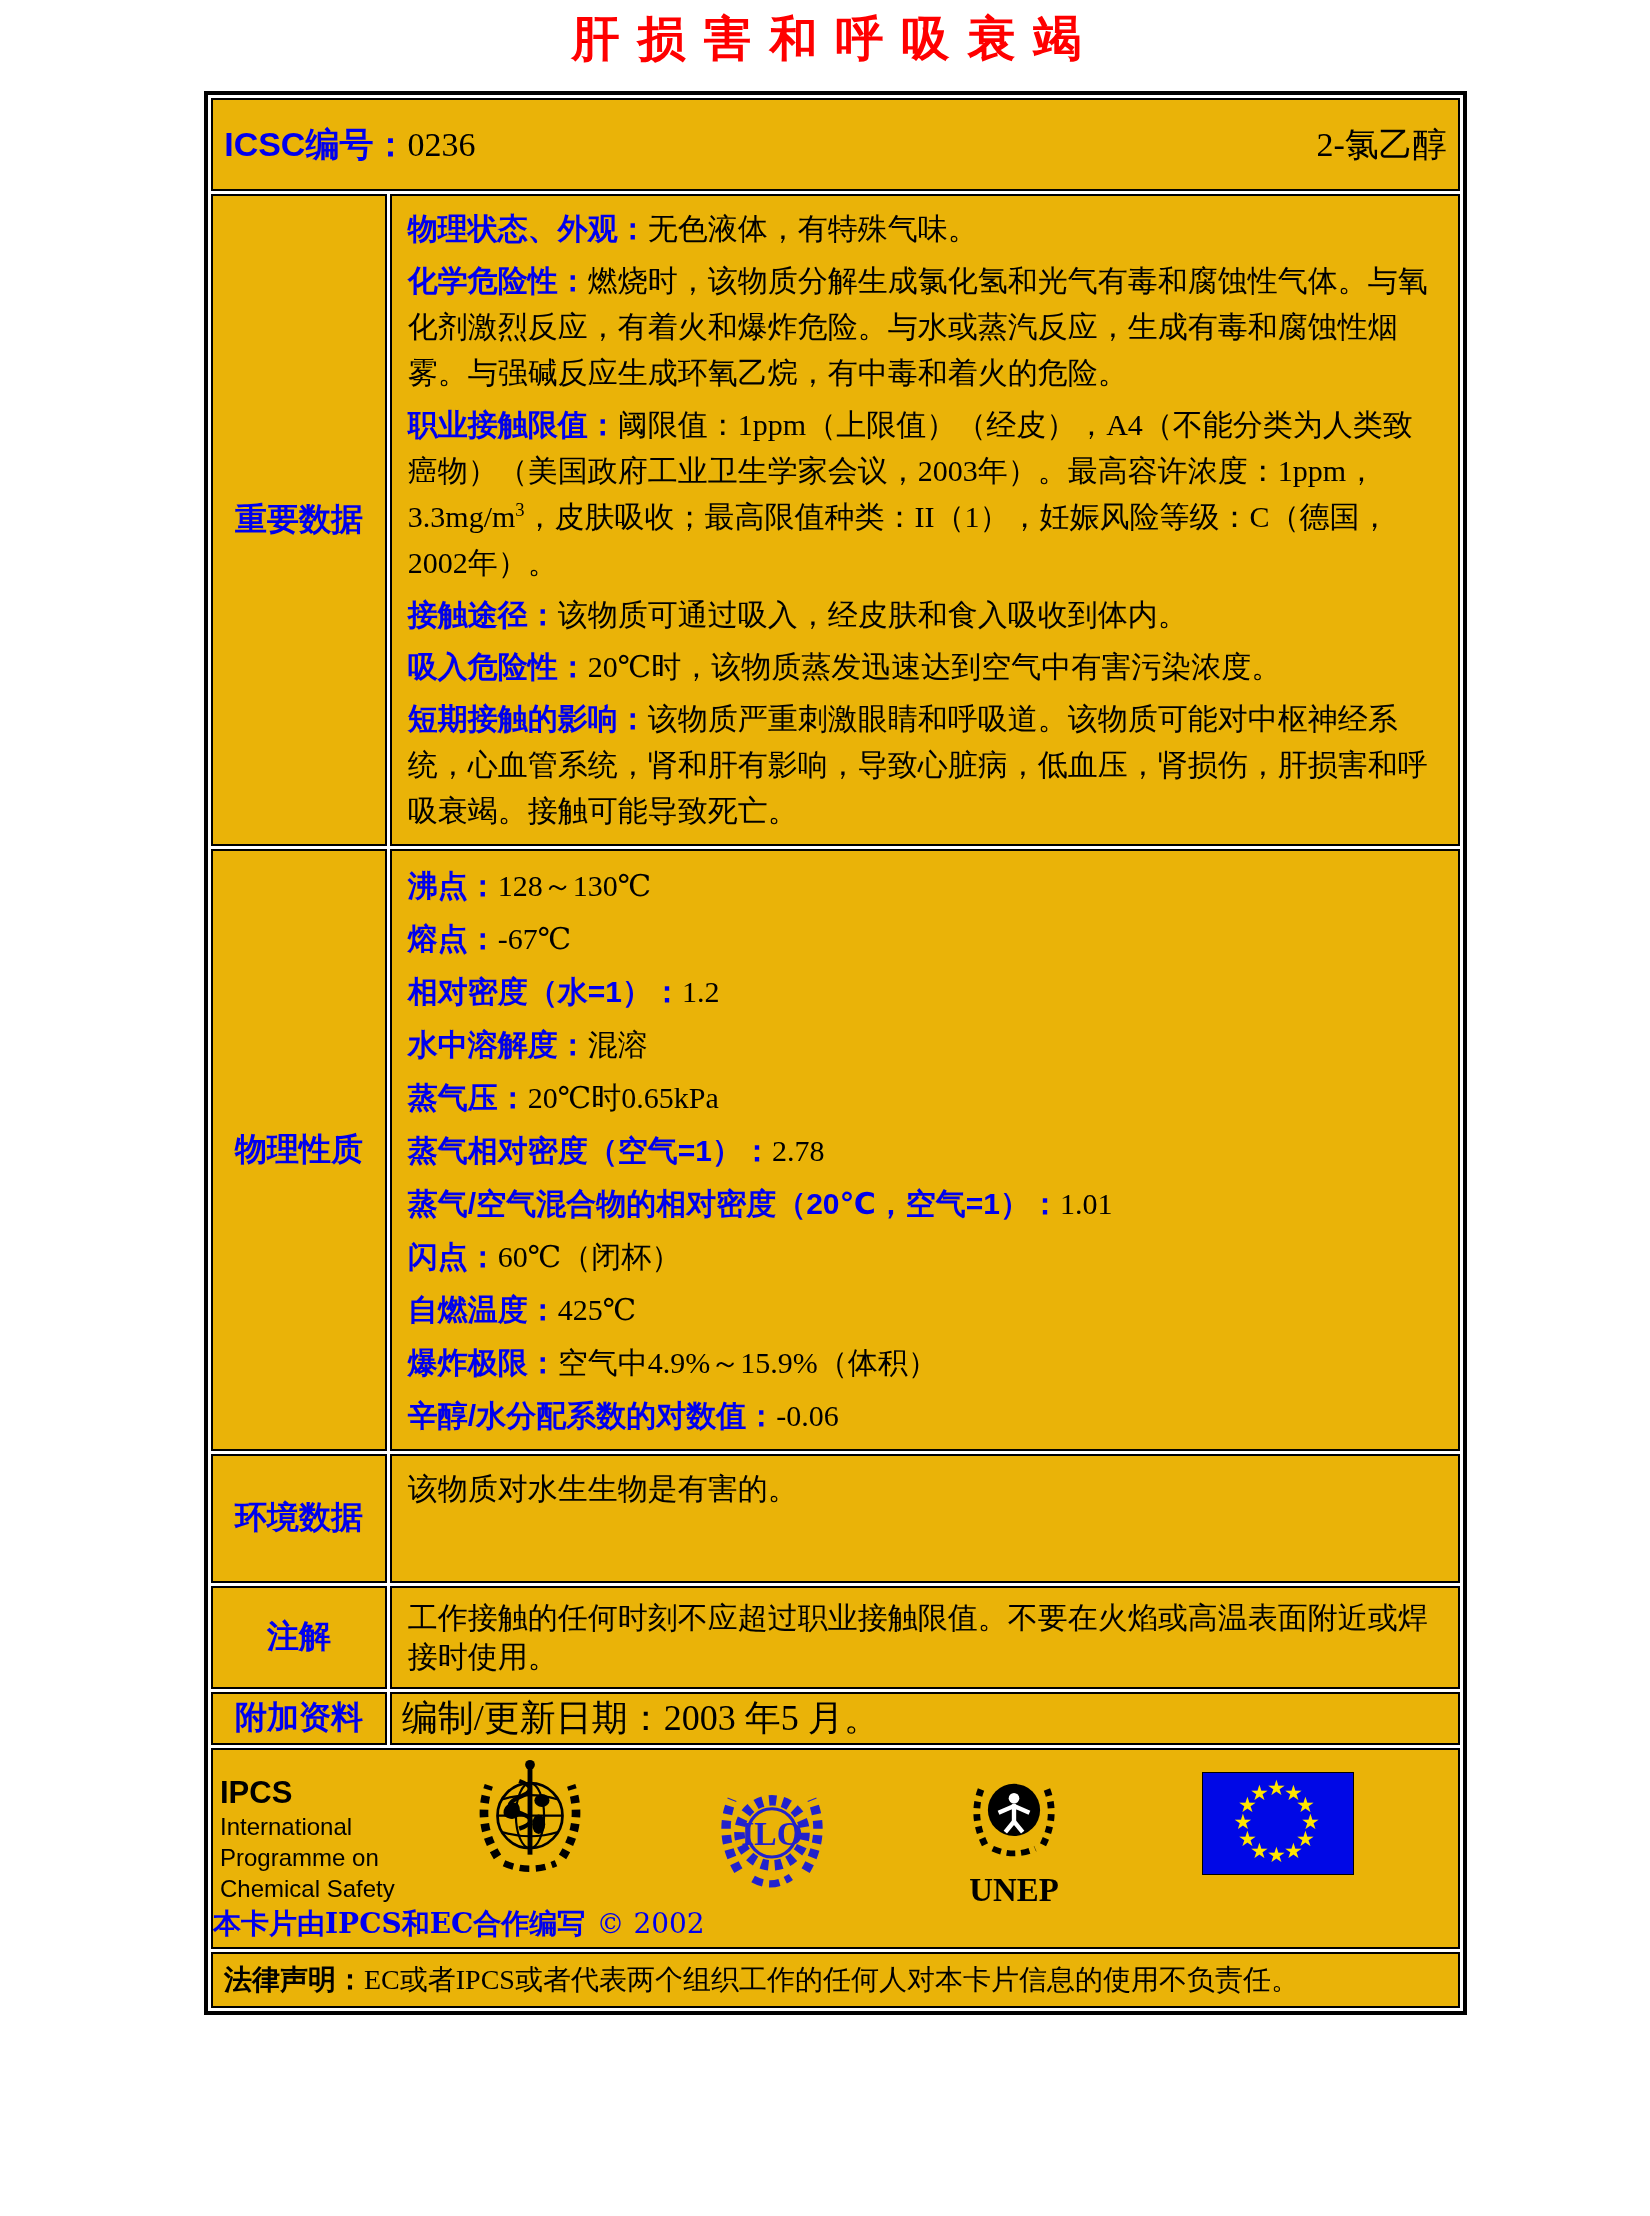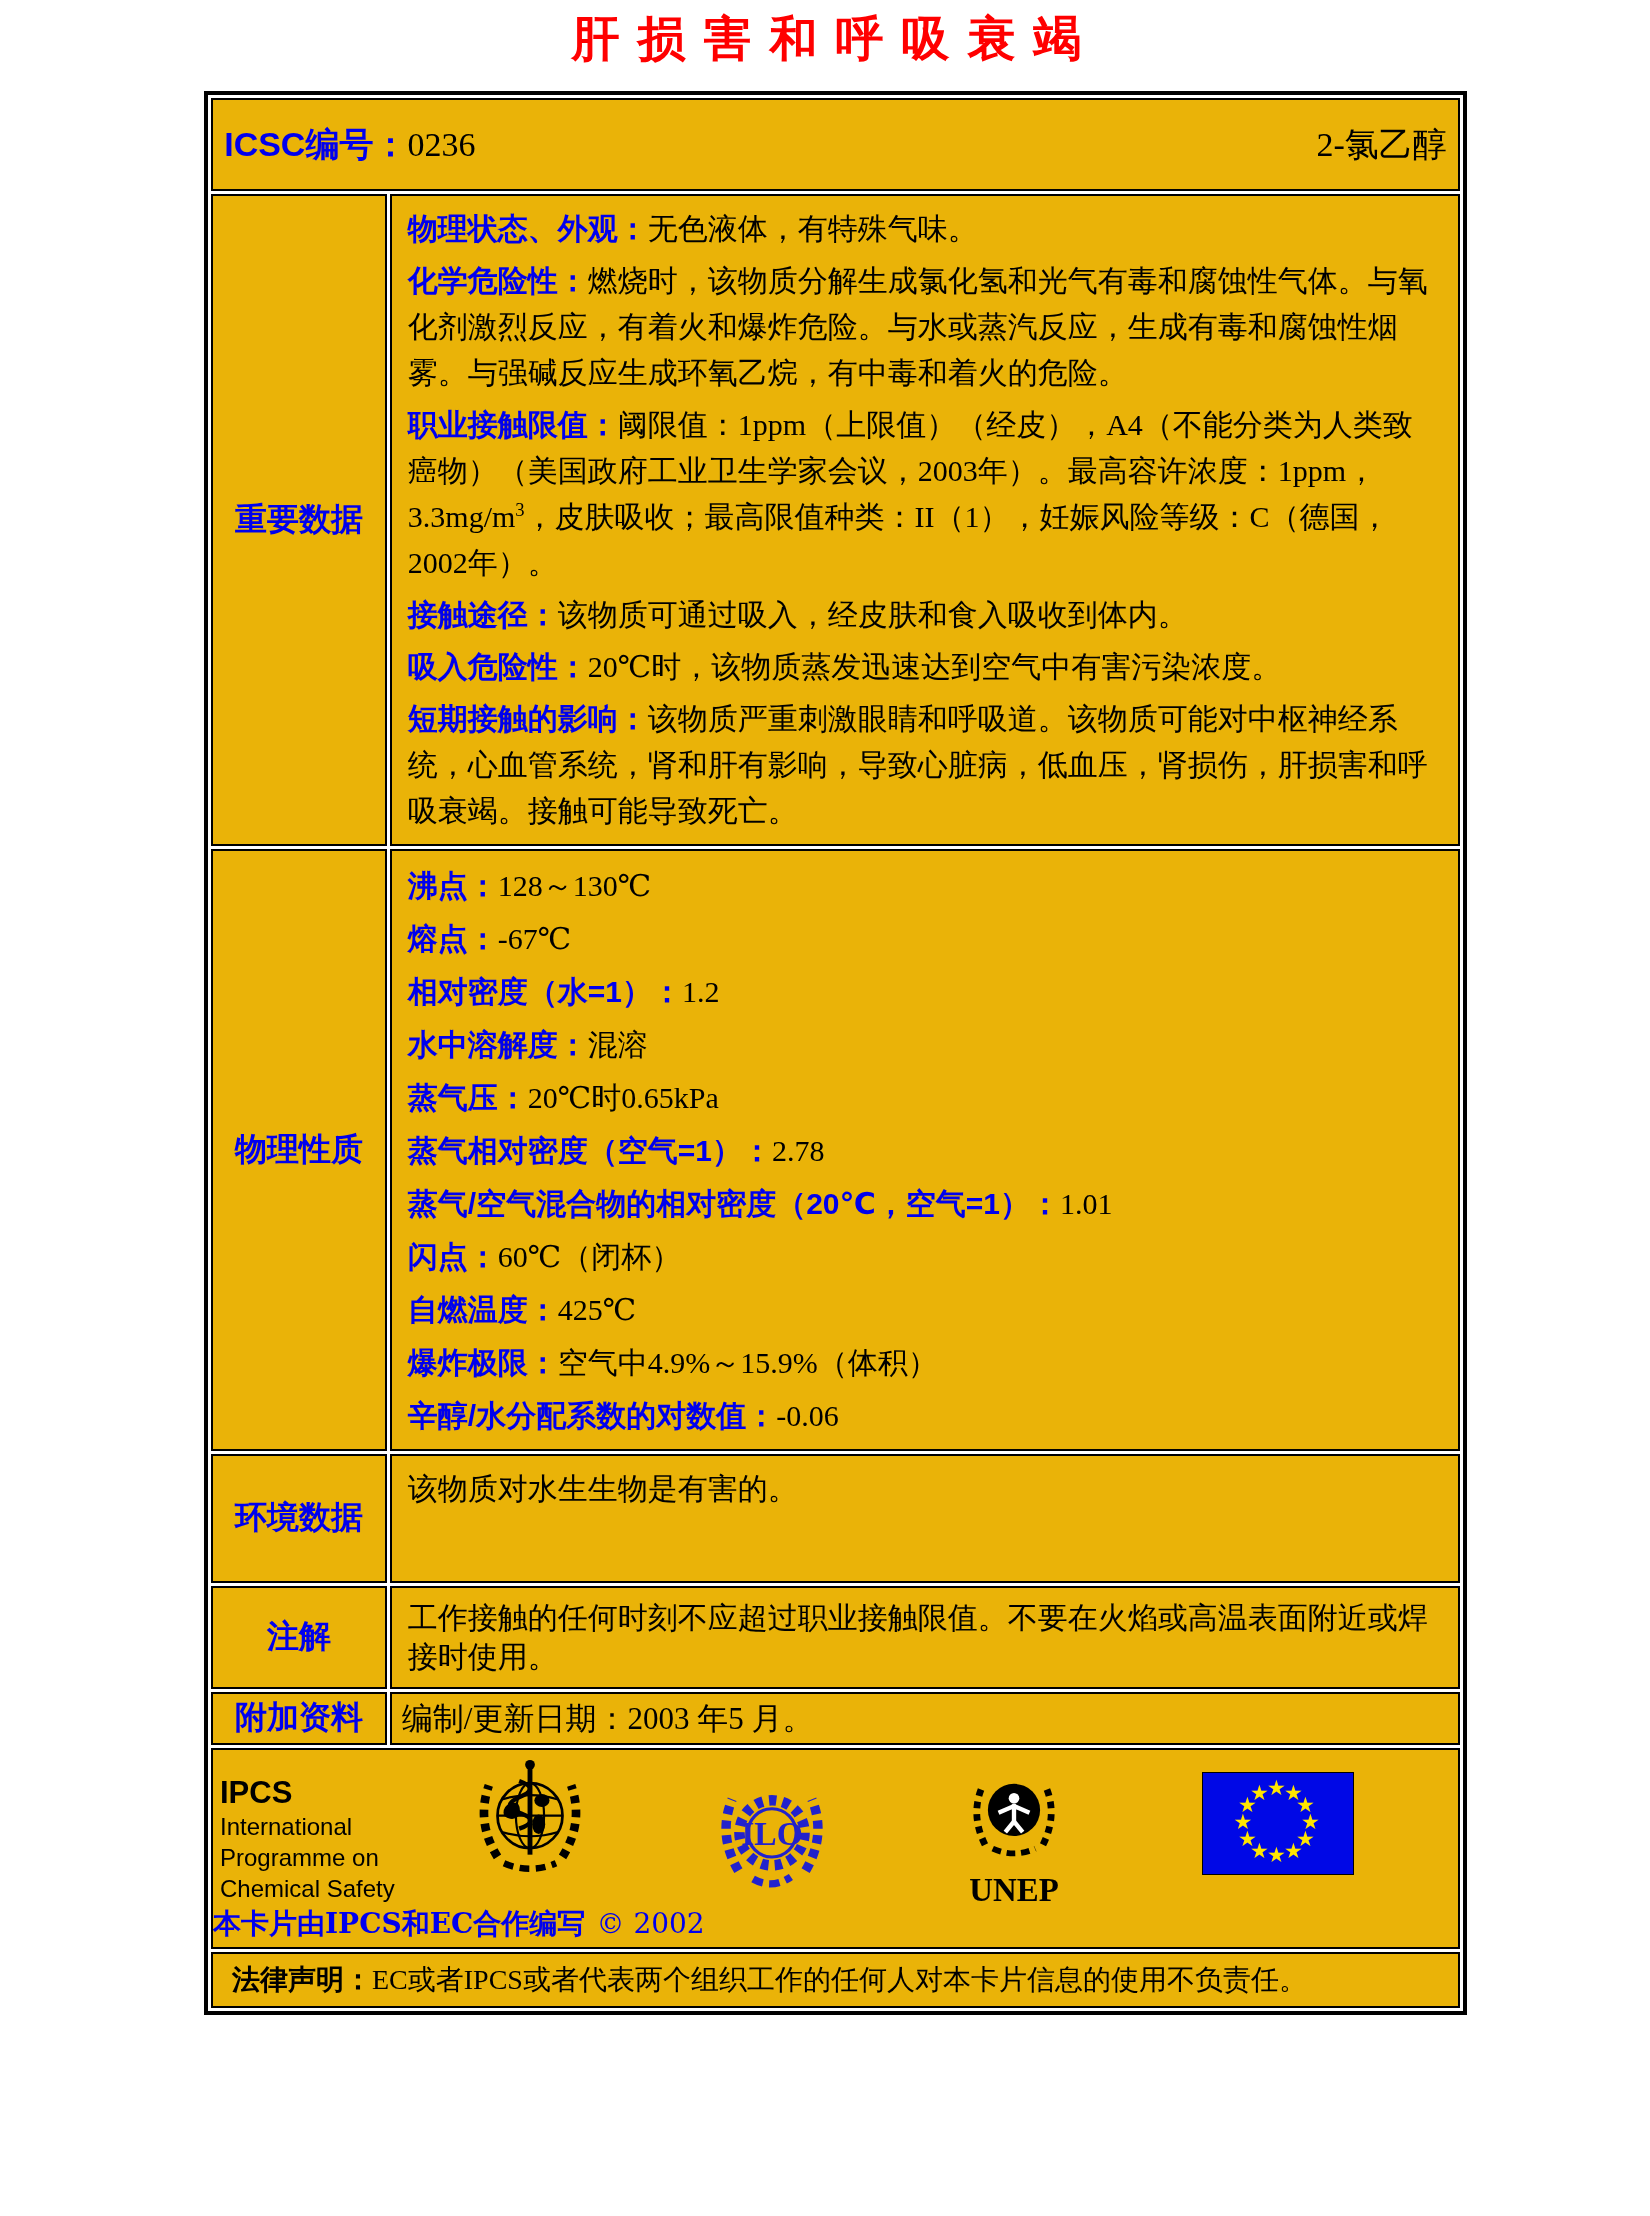--- a/index.html
+++ b/index.html
@@ -37,41 +37,41 @@
   td.content-cell{padding:4.2px 9.8px;font-size:30px;line-height:46px;}
   .para{margin:6px;}
   .inline-label{
     color:#0000ee;font-weight:bold;
     font-family:"Liberation Sans","DejaVu Sans",sans-serif;
   }
   .phys .para{line-height:47px;}
   sup.sup3{font-size:0.62em;vertical-align:super;line-height:0;}
   td.env-cell{height:117px;}
   td.notes-cell{height:77px;line-height:39px;}
-  td.addl-cell{height:41px;font-size:31px;line-height:39px;vertical-align:middle;}
+  td.addl-cell{height:41px;font-size:36px;line-height:39px;vertical-align:middle;}
   td.logos-cell{height:197px;position:relative;padding:0;margin-left:24px;}
   .ipcs-block{position:absolute;left:7px;top:24px;width:190px;}
   .ipcs-name{font-size:31px;font-weight:bold;line-height:37px;}
   .ipcs-line{font-size:24px;line-height:31px;}
   .logo{position:absolute;}
   .who-logo{left:252px;top:5.6px;}
   .ilo-logo{left:496px;top:12.6px;}
   .unep-logo{left:743px;top:11.2px;}
   .eu-flag{
     position:absolute;left:989px;top:22.5px;width:152px;height:103px;
     background:#0008e6;border:1.4px solid #000;box-sizing:border-box;
   }
   .eu-star{position:absolute;color:#ffe500;font-size:21px;line-height:21px;width:21px;text-align:center;}
   .footer-caption{
     position:absolute;left:0;bottom:4.2px;width:100%;text-align:left;
     color:#0000ee;font-size:28px;font-weight:bold;
     font-family:"DejaVu Serif","Liberation Serif",serif;
   }
   .copyright{font-weight:normal;margin-left:11.2px;}
-  td.legal-cell{height:52px;vertical-align:middle;padding:0 19px;font-size:28px;}
+  td.legal-cell{height:52px;vertical-align:middle;padding:0 11px;font-size:28px;}
   .legal-label{
     font-weight:bold;
     font-family:"Liberation Sans","DejaVu Sans",sans-serif;
   }
 </style>
 </head>
 <body>
 
 <div class="page-title">肝损害和呼吸衰竭</div>
 

